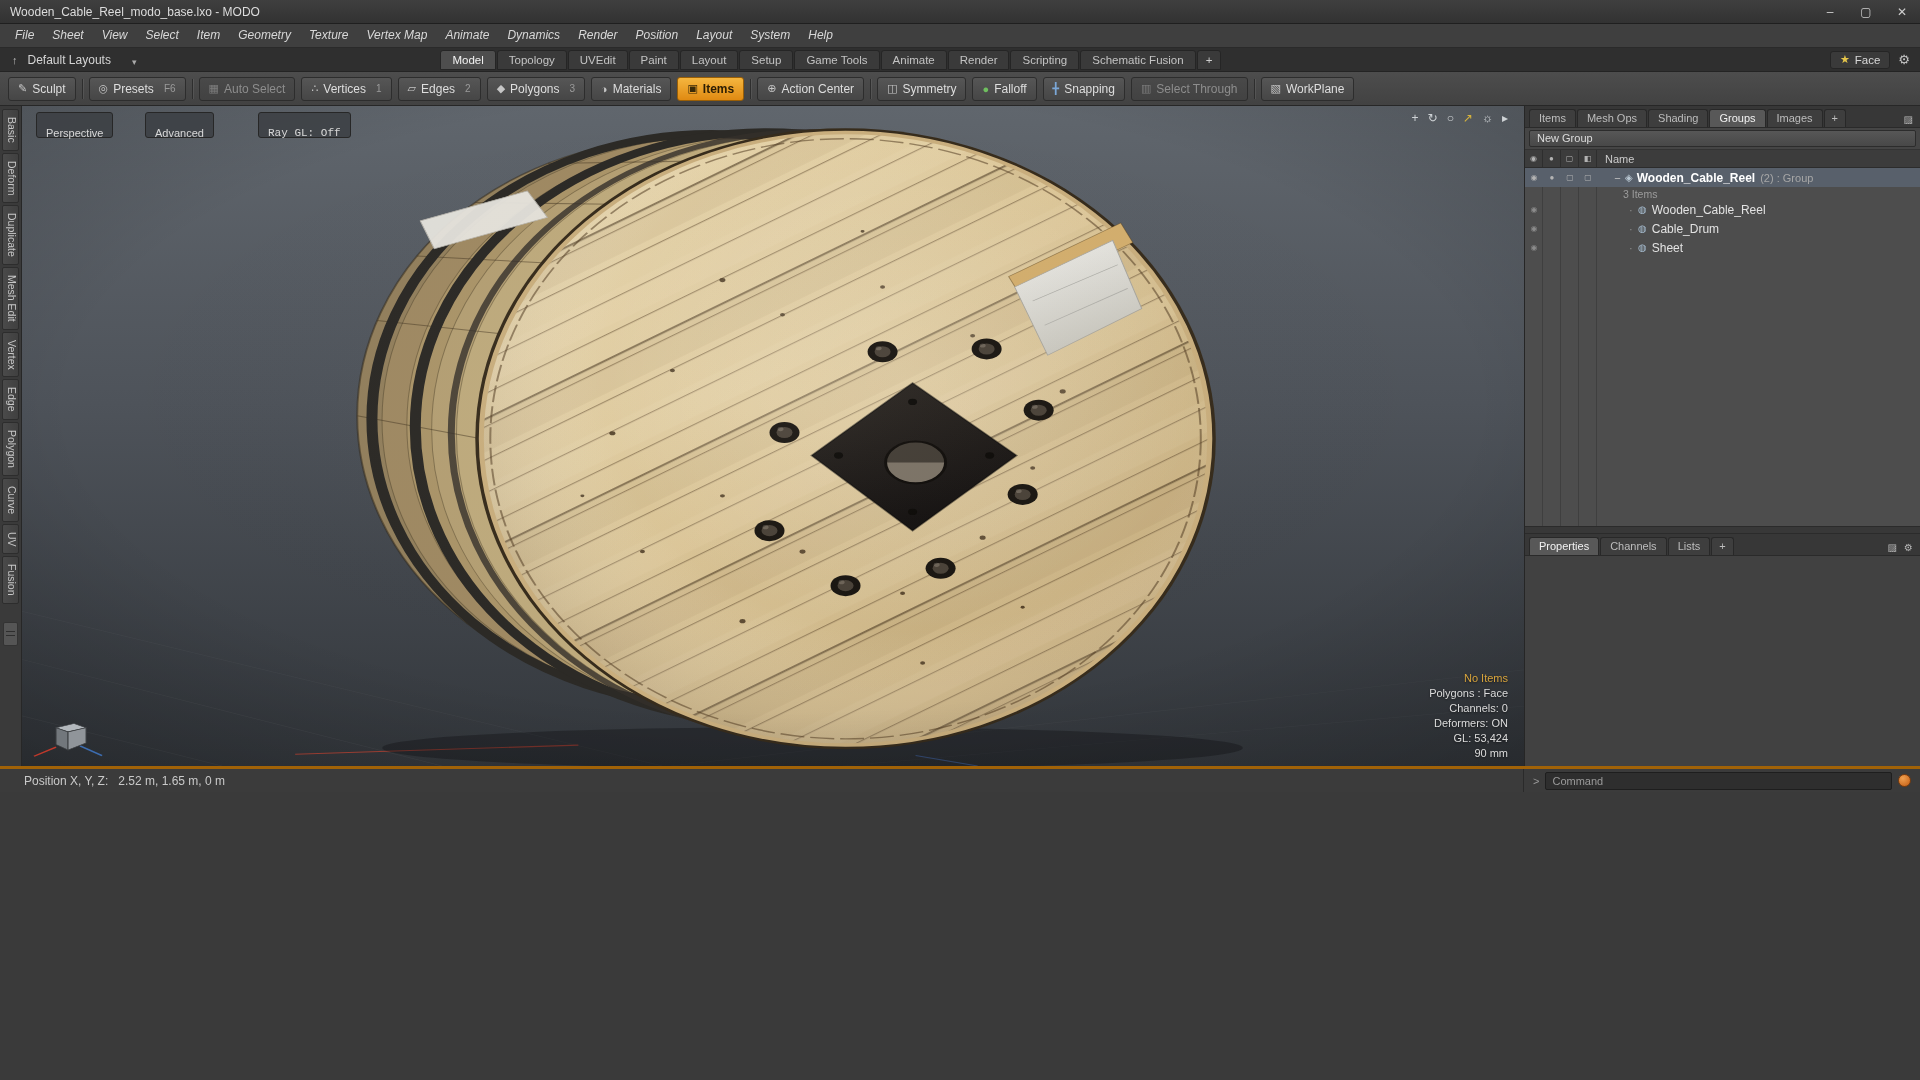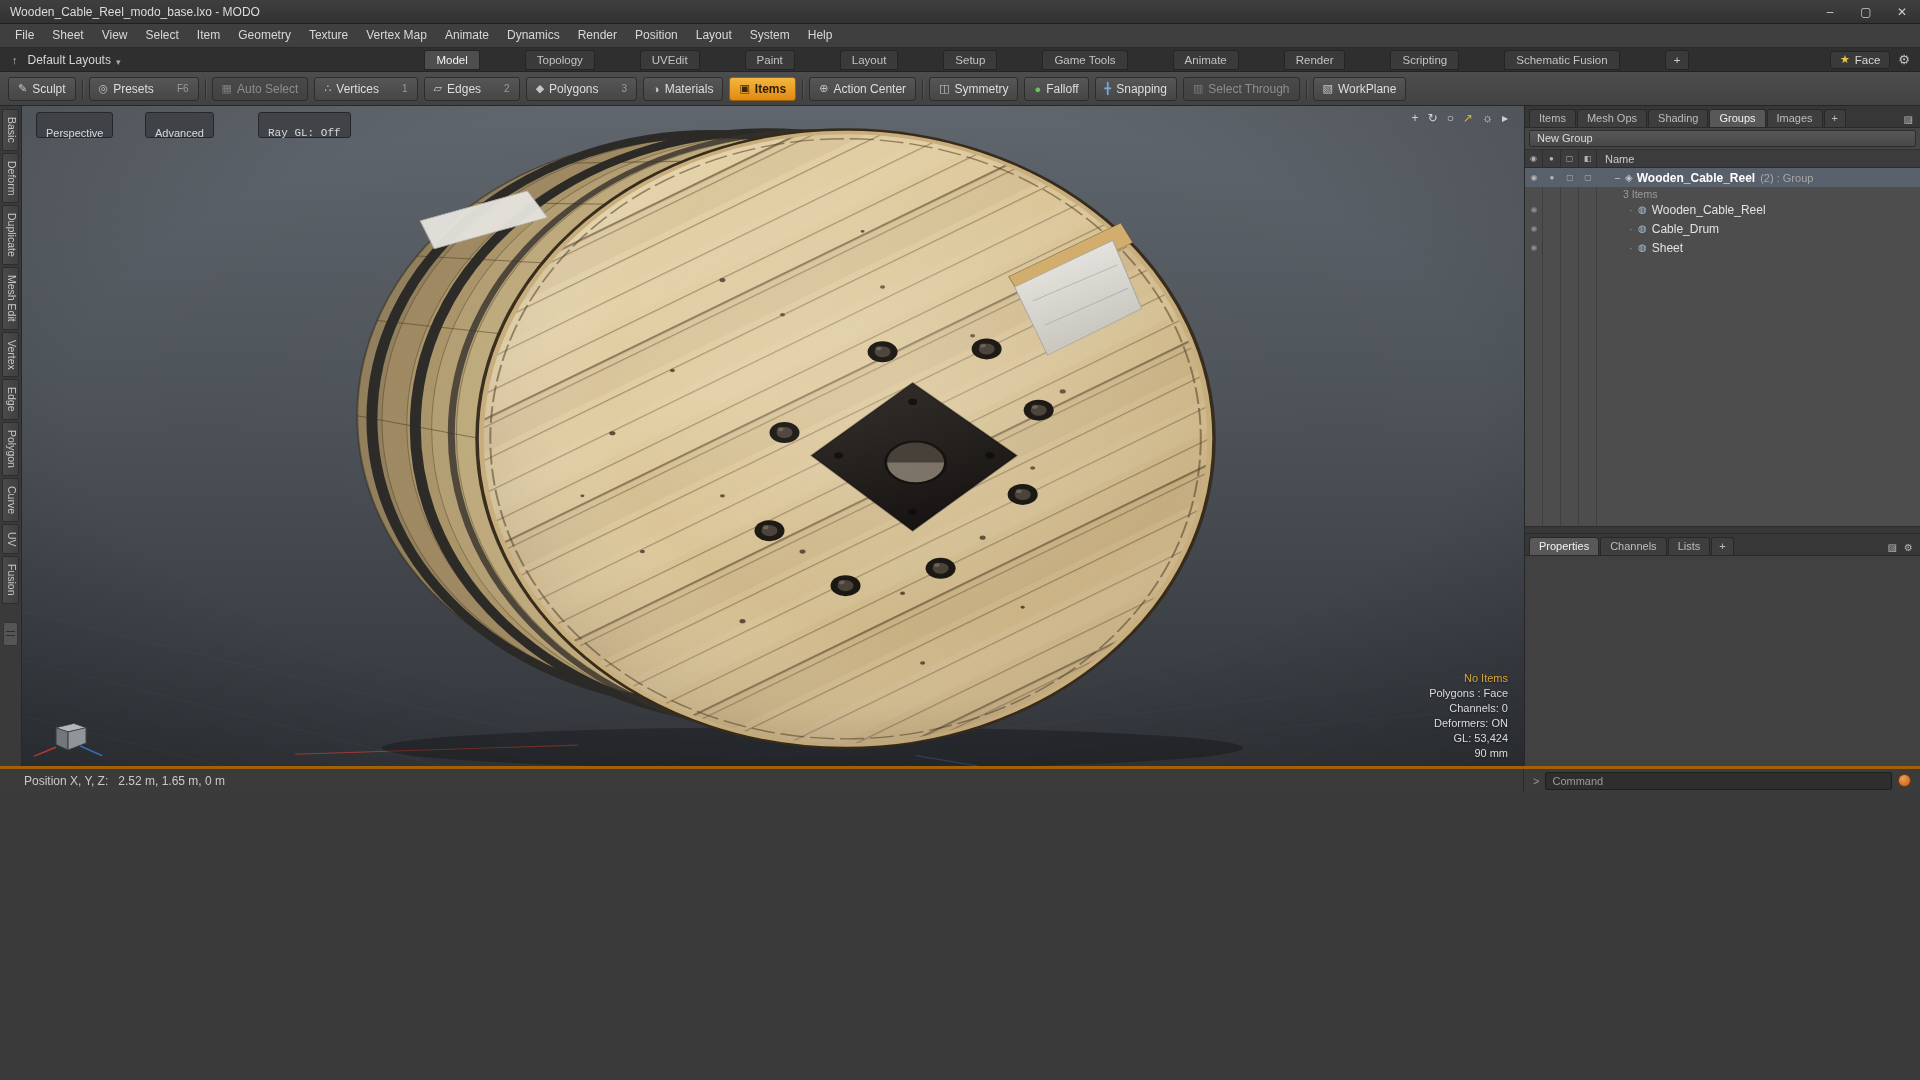--- a/index.html
+++ b/index.html
@@ -11,29 +11,29 @@
   .titlebar { height:24px; flex:none; display:flex; align-items:center;
     background:linear-gradient(#3f3f3f,#323232); border-bottom:1px solid #1f1f1f; }
   .title-text { font-size:12px; color:#dcdcdc; padding-left:10px; }
   .win-controls { margin-left:auto; display:flex; height:100%; }
   .win-btn { width:36px; display:flex; align-items:center; justify-content:center;
     font-size:12px; color:#cfcfcf; }
 
   
   .menubar { height:24px; flex:none; display:flex; align-items:center; background:#3f3f3f;
     border-bottom:1px solid #2a2a2a; padding-left:6px; }
-  .menu-item { font-size:12px; color:#d8d8d8; padding:0 9px; line-height:23px; }
+  .menu-item { font-size:12px; color:#d8d8d8; padding:0 9px; line-height:23px;font-style:italic; }
 
   
   .layoutbar { height:24px; flex:none; display:flex; align-items:center; background:#2f2f2f;
     border-bottom:1px solid #242424; padding:0 6px; }
   .lb-icon { font-size:11px; color:#b9b9b9; padding:0 6px; }
-  .lb-preset { font-size:12px; color:#d5d5d5; display:flex; align-items:flex-end; gap:5px; padding:0 4px; }
+  .lb-preset { font-size:12px; color:#d5d5d5; display:flex; align-items:flex-end; gap:21px; padding:0 4px; }
   .lb-caret { font-size:9px; color:#aaa; }
-  .lb-tabs { display:flex; margin-left:300px; height:20px;gap:44px; }
+  .lb-tabs { display:flex; margin-left:300px; height:20px; }
   .ltab2 { font-size:11.5px; color:#c3c3c3; background:#3a3a3a; border:1px solid #252525;
     border-radius:3px 3px 0 0; padding:0 11px; line-height:18px; margin-right:1px; }
   .ltab2.active { background:#4e4e4e; color:#f2f2f2; }
   .ltab2.plus { padding:0 8px; color:#cfcfcf; }
   .lb-right { margin-left:auto; display:flex; align-items:center; gap:8px; padding-right:4px; }
   .only-btn { display:flex; align-items:center; gap:5px; background:#3a3a3a; border:1px solid #252525;
     border-radius:3px; padding:0 9px; height:18px; font-size:11.5px; color:#d8d8d8; }
   .star { color:#e5c54a; font-size:11px; }
   .gear { color:#c5c5c5; font-size:13px; }
 
@@ -42,21 +42,21 @@
     background:linear-gradient(#4d4d4d,#424242); border-bottom:1px solid #272727; padding:0 8px; }
   .tbtn { display:inline-flex; align-items:center; gap:5px; height:24px; padding:0 9px;
     background:linear-gradient(#565656,#464646); border:1px solid #2d2d2d; border-radius:3px;
     color:#dedede; font-size:12px; white-space:nowrap; }
   .tbtn .ticon { font-size:11px; color:#c6c6c6; }
   .tbtn.disabled { color:#8d8d8d; background:linear-gradient(#494949,#424242); }
   .tbtn.disabled .ticon { color:#7e7e7e; }
   .tbtn.active { background:linear-gradient(#f5b63f,#e08a12); border-color:#9a5f07;
     color:#2b1d03; font-weight:bold; }
   .tbtn.active .ticon { color:#3a2a08; }
-  .tnum { color:#9b9b9b; font-size:10px; margin-left:18px; }
+  .tnum { color:#9b9b9b; font-size:10px; margin-left:5px; }
   .tsep { width:1px; height:20px; background:#2e2e2e; box-shadow:1px 0 0 rgba(255,255,255,0.08); }
   .ic-falloff { color:#6fbf5f !important; }
   .ic-snap { color:#7ba7d7 !important; }
 
   
   .main { flex:1; display:flex; min-height:0; }
 
   
   .left-strip { width:22px; flex:none; background:#3a3a3a; border-right:1px solid #272727;
     display:flex; flex-direction:column; align-items:center; padding-top:3px; }

